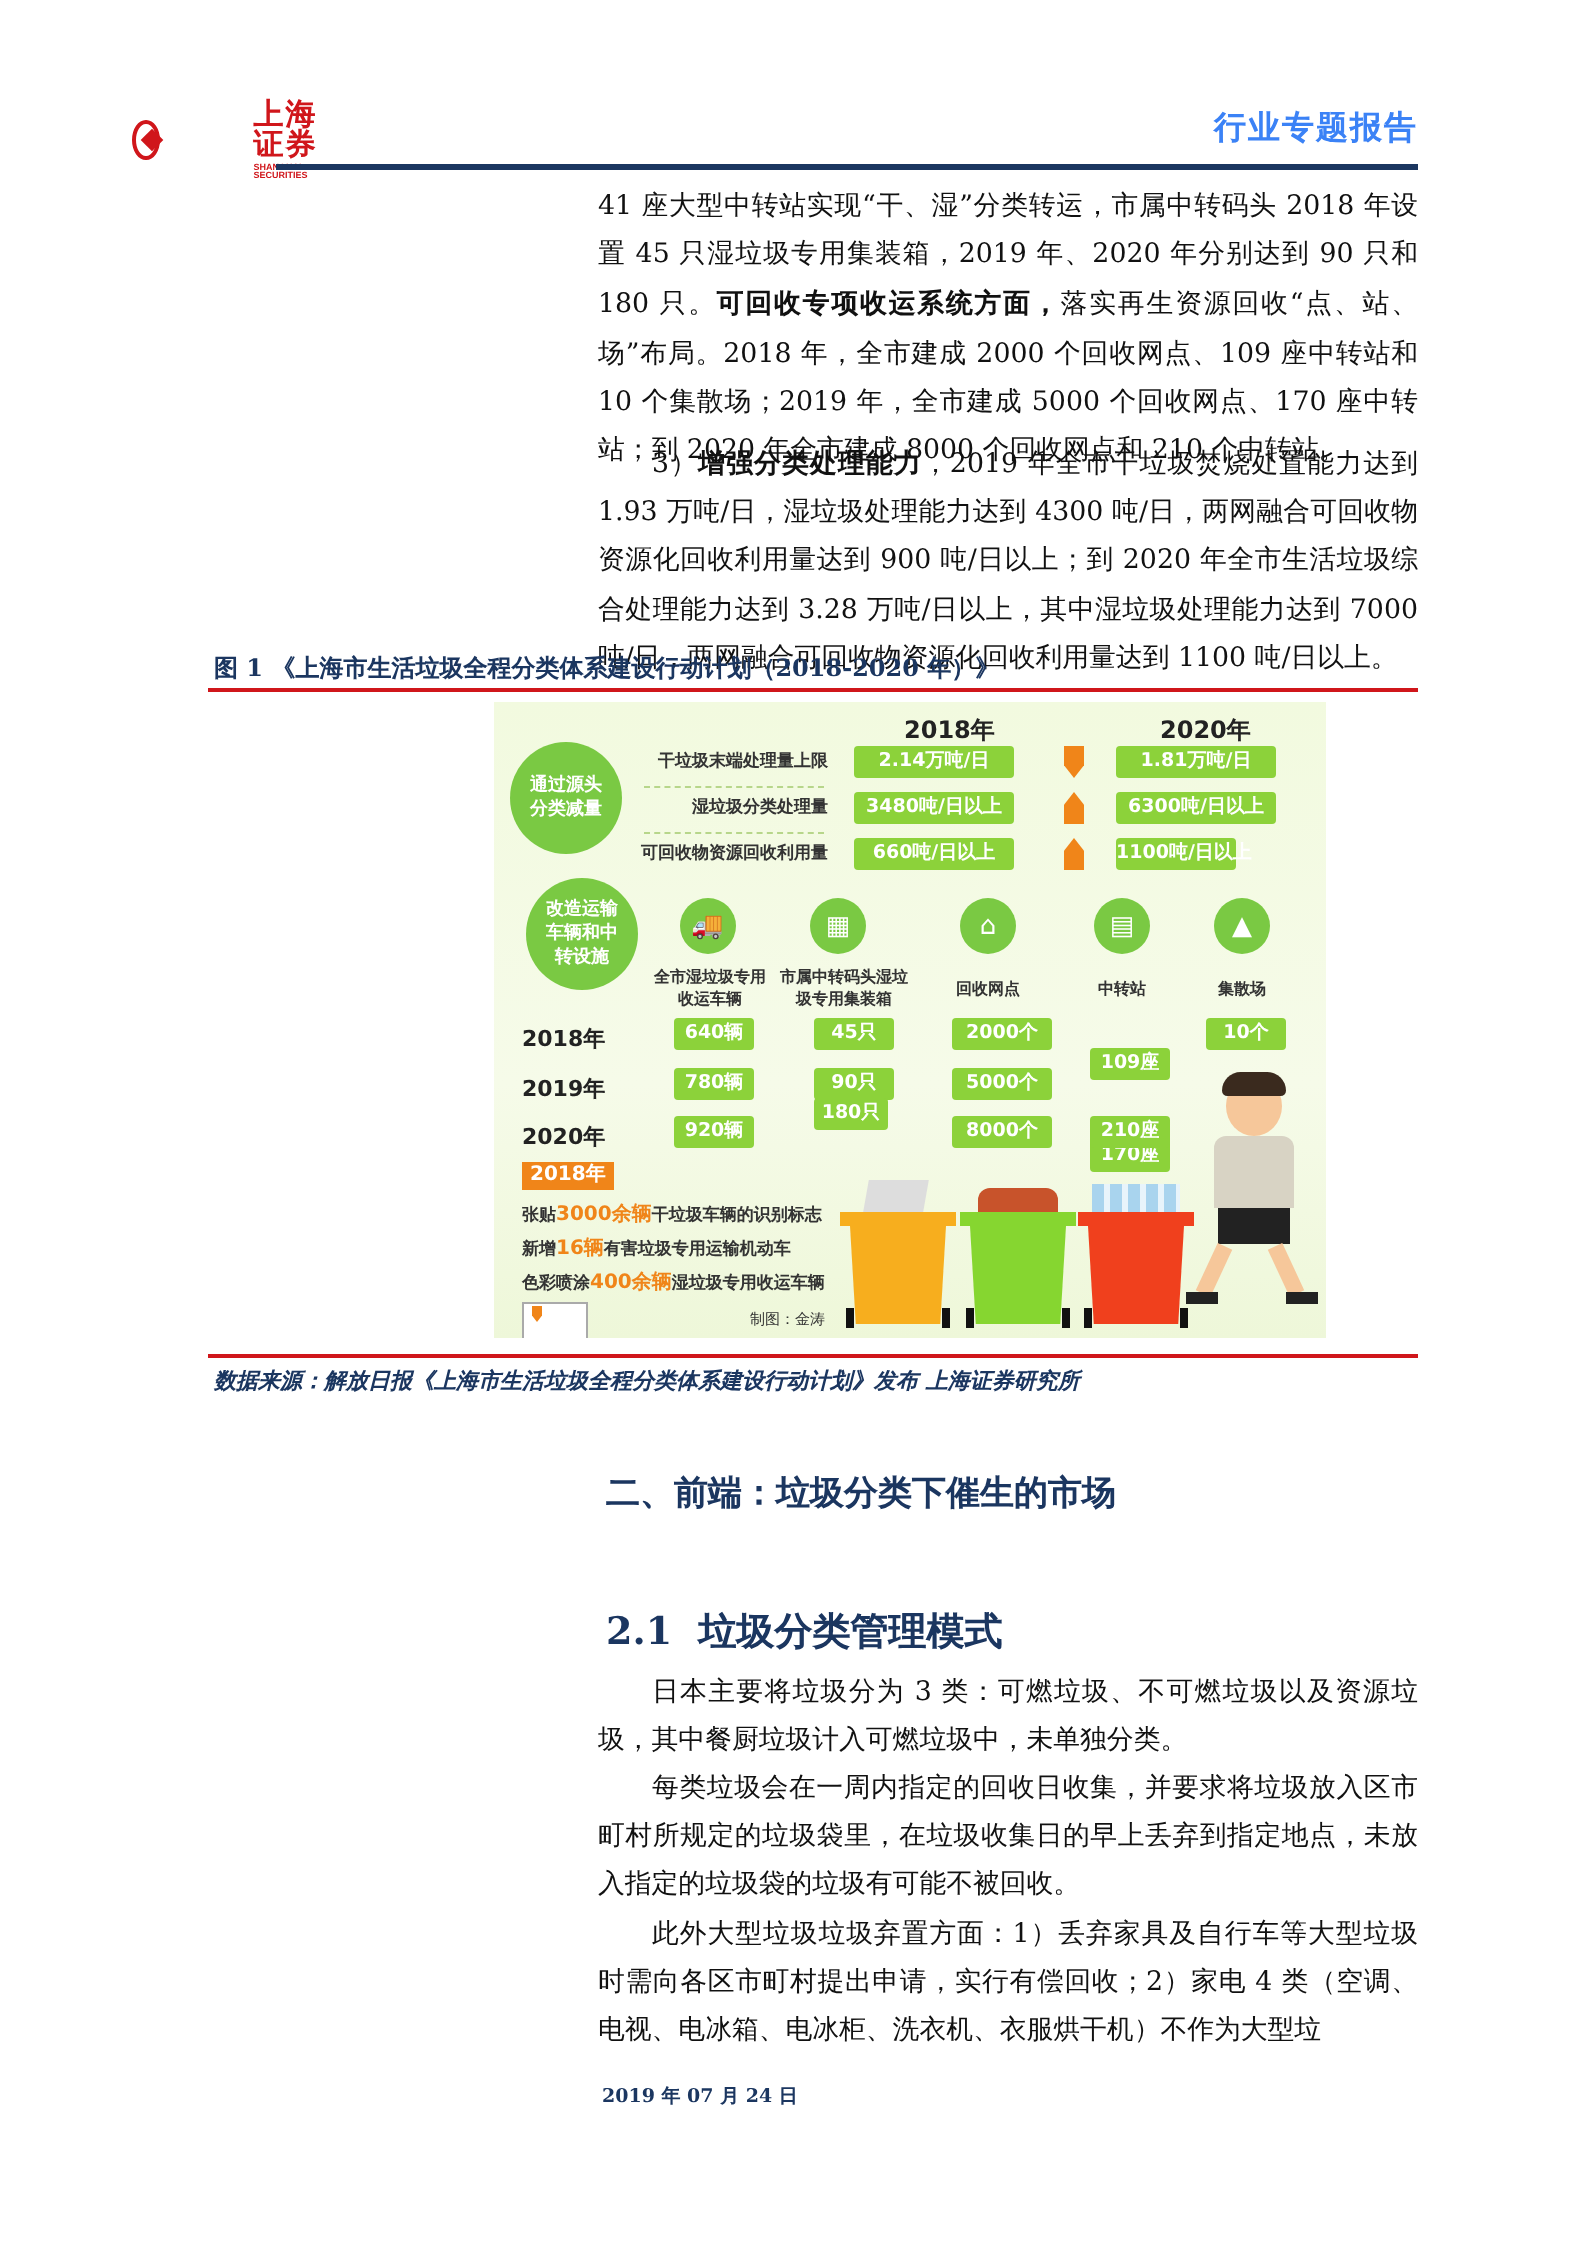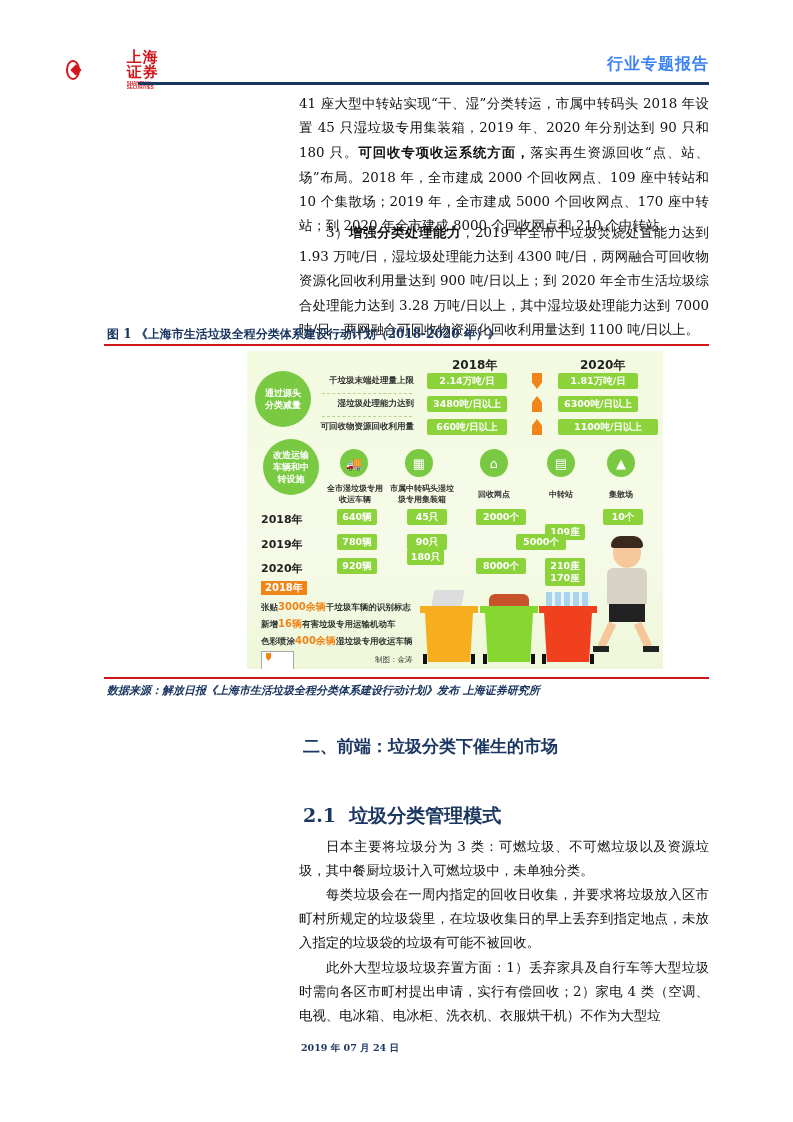--- a/index.html
+++ b/index.html
@@ -87,30 +87,30 @@
   <div class="circle" style="left:8px;top:20px;width:56px;height:56px;padding:0 8px;box-sizing:border-box;">通过源头分类减量</div>
   <div class="year-h" style="left:205px;top:6px;">2018年</div>
   <div class="year-h" style="left:333px;top:6px;">2020年</div>
 
   <div class="rowlbl" style="right:249px;top:24px;">干垃圾末端处理量上限</div>
   <div class="pill" style="left:180px;top:22px;width:80px;">2.14万吨/日</div>
   <div class="arrow-dn" style="left:285px;top:22px;"></div>
   <div class="pill" style="left:311px;top:22px;width:80px;">1.81万吨/日</div>
   <div class="dotsep" style="left:75px;top:42px;width:90px;"></div>
 
-  <div class="rowlbl" style="right:249px;top:47px;">湿垃圾处理能力达到</div>
+  <div class="rowlbl" style="right:249px;top:47px;">湿垃圾分类处理量</div>
   <div class="pill" style="left:180px;top:45px;width:80px;">3480吨/日以上</div>
   <div class="arrow-up" style="left:285px;top:45px;"></div>
   <div class="pill" style="left:311px;top:45px;width:80px;">6300吨/日以上</div>
   <div class="dotsep" style="left:75px;top:65px;width:90px;"></div>
 
   <div class="rowlbl" style="right:249px;top:70px;">可回收物资源回收利用量</div>
   <div class="pill" style="left:180px;top:68px;width:80px;">660吨/日以上</div>
   <div class="arrow-up" style="left:285px;top:68px;"></div>
-  <div class="pill" style="left:311px;top:68px;width:100px;">1100吨/日以上</div>
+  <div class="pill" style="left:311px;top:68px;width:60px;">1100吨/日以上</div>
 
   <div class="circle" style="left:16px;top:88px;width:56px;height:56px;padding:0 8px;box-sizing:border-box;">改造运输车辆和中转设施</div>
 
   <div class="icon-c" style="left:93px;top:98px;">🚚</div>
   <div class="icon-c" style="left:158px;top:98px;">▦</div>
   <div class="icon-c" style="left:233px;top:98px;">⌂</div>
   <div class="icon-c" style="left:300px;top:98px;">▤</div>
   <div class="icon-c" style="left:360px;top:98px;">▲</div>
 
   <div class="collbl" style="left:78px;top:132px;width:60px;">全市湿垃圾专用收运车辆</div>
@@ -124,21 +124,21 @@
   <div class="yr" style="left:14px;top:210px;">2020年</div>
 
   <div class="pill" style="left:90px;top:158px;width:40px;">640辆</div>
   <div class="pill" style="left:160px;top:158px;width:40px;">45只</div>
   <div class="pill" style="left:229px;top:158px;width:50px;">2000个</div>
   <div class="pill" style="left:298px;top:173px;width:40px;">109座</div>
   <div class="pill" style="left:356px;top:158px;width:40px;">10个</div>
 
   <div class="pill" style="left:90px;top:183px;width:40px;">780辆</div>
   <div class="pill" style="left:160px;top:183px;width:40px;">90只</div>
-  <div class="pill" style="left:229px;top:183px;width:50px;margin-left:40px;">5000个</div>
+  <div class="pill" style="left:229px;top:183px;width:50px;">5000个</div>
   <div class="pill" style="left:298px;top:183px;width:40px;margin-top:36px;">170座</div>
 
   <div class="pill" style="left:90px;top:207px;width:40px;">920辆</div>
   <div class="pill" style="left:160px;top:198px;width:37px;">180只</div>
   <div class="pill" style="left:229px;top:207px;width:50px;">8000个</div>
   <div class="pill" style="left:298px;top:207px;width:40px;">210座</div>
 
   <div class="tag2018" style="left:14px;top:230px;">2018年</div>
   <div class="note" style="left:14px;top:249px;">
     <span>张贴</span><span class="hl">3000余辆</span><span>干垃圾车辆的识别标志</span>

